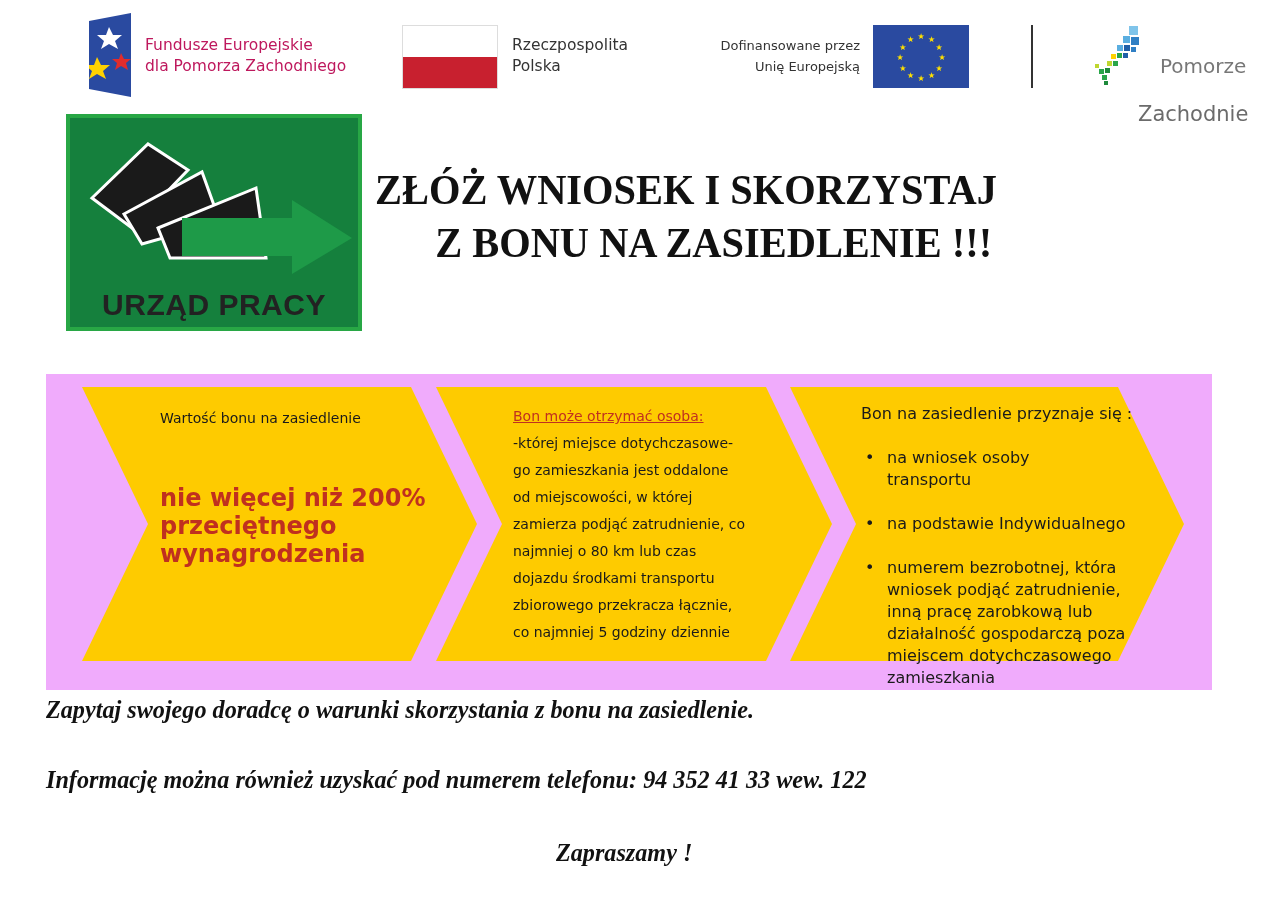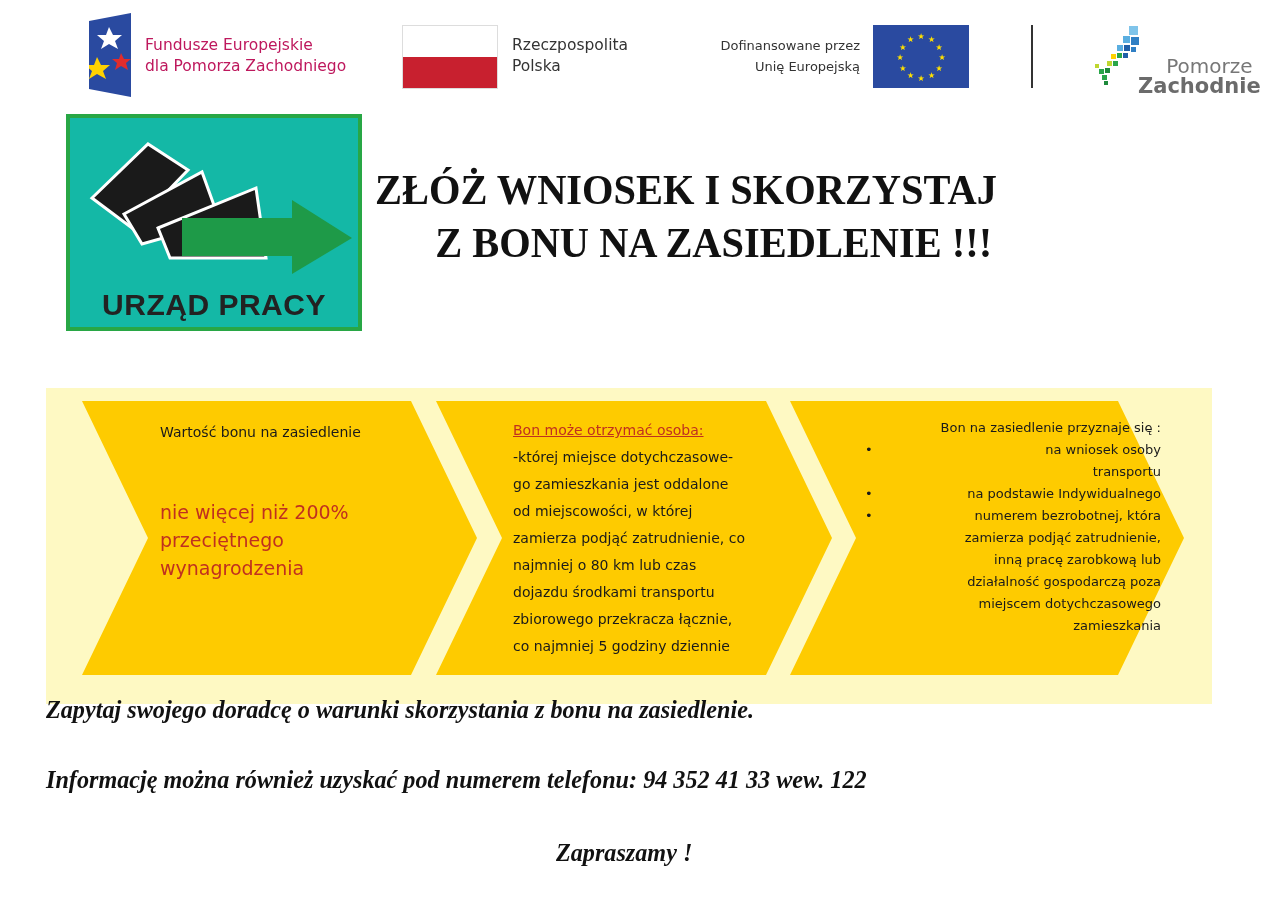--- a/index.html
+++ b/index.html
@@ -11,43 +11,43 @@
   .fe-text { left:145px; top:35px; font-size:15.5px; line-height:21px; color:#be185d; }
   .pl-flag { left:402px; top:25px; width:96px; height:64px; border:1px solid #ddd; box-sizing:border-box; }
   .pl-flag .white { height:50%; background:#fff; }
   .pl-flag .red { height:50%; background:#c8202f; }
   .pl-text { left:512px; top:35px; font-size:15.5px; line-height:21px; color:#333; }
   .eu-text { left:665px; top:35px; width:195px; text-align:right; font-size:13px; line-height:21px; color:#333; }
   .eu-flag { left:873px; top:25px; width:96px; height:63px; background:#2a4aa0; }
   .divider-v { left:1031px; top:25px; width:2px; height:63px; background:#333; }
   .pz-mark { left:1093px; top:24px; width:56px; height:64px; }
   .pz-text { left:1138px; top:56px; font-size:20px; line-height:20px; color:#777;text-align:center; }
-  .pz-text .l2 { font-weight:bold; font-size:21px; color:#6b6b6b; }
+  .pz-text .l2 { font-weight:normal; font-size:21px; color:#6b6b6b;margin-top:28px; }
 
   
-  .up-box { left:66px; top:114px; width:296px; height:217px; border:4px solid #28a745; box-sizing:border-box; background:#14b8a6; }
+  .up-box { left:66px; top:114px; width:296px; height:217px; border:4px solid #28a745; box-sizing:border-box; background:#15803d; }
   .up-svg { left:0; top:0; }
   .up-label { left:0; width:100%; top:170px; text-align:center; font-family:"Liberation Sans", sans-serif; font-weight:bold; font-size:30px; color:#222; letter-spacing:0.5px; }
 
   
   .headline { left:360px; top:163px; width:790px; font-family:"Liberation Serif", serif; font-weight:bold; font-size:43px; line-height:53px; color:#111; transform:scaleX(0.94); transform-origin:left top; }
   .headline .l1 { padding-left:16px; }
   .headline .l2 { padding-left:80px; }
 
   
-  .band { left:46px; top:388px; width:1166px; height:316px; background:#fef9c3; }
+  .band { left:46px; top:374px; width:1166px; height:316px; background:#f0abfc; }
   .band svg { position:absolute; left:0; top:0; }
   .panel-text { position:absolute; font-family:"DejaVu Sans", sans-serif; color:#1a1a1a; }
   .p1-top { left:114px; top:36px; font-size:14px; }
-  .p1-big { left:114px; top:110px; font-size:19px; line-height:28px; font-weight:normal; color:#c0301f; }
+  .p1-big { left:114px; top:110px; font-size:24px; line-height:28px; font-weight:bold; color:#c0301f; }
   .p2 { left:467px; top:29px; font-size:14px; line-height:27px; width:300px; }
   .p2 .hd { color:#c0301f; font-weight:normal; text-decoration:underline; }
-  .p3 { left:815px; top:29px; font-size:13px; line-height:22px; width:300px;text-align:right; }
+  .p3 { left:815px; top:29px; font-size:16px; line-height:22px; width:300px; }
   .p3 ul { margin:0; padding:0; list-style:none; }
-  .p3 li { position:relative; padding-left:26px; }
+  .p3 li { position:relative; padding-left:26px;margin-top:22px; }
   .p3 li::before { content:"•"; position:absolute; left:4px; top:0; }
   .p3 li .indent { display:block; }
 
   
   .foot { font-family:"Liberation Serif", serif; font-style:italic; font-weight:bold; font-size:26px; color:#111; transform:scaleX(0.93); transform-origin:left top; }
   .f1 { left:46px; top:695px; }
   .f2 { left:46px; top:765px; }
   .f3 { left:556px; top:838px; }
 </style>
 </head>
@@ -173,21 +173,21 @@
     <ul>
       <li>
         <span class="indent">na wniosek osoby</span>
         <span class="indent">transportu</span>
       </li>
       <li>
         <span class="indent">na podstawie Indywidualnego</span>
       </li>
       <li>
         <span class="indent">numerem bezrobotnej, która</span>
-        <span class="indent">zamierza podjąć zatrudnienie,</span>
+        <span class="indent">wniosek podjąć zatrudnienie,</span>
         <span class="indent">inną pracę zarobkową lub</span>
         <span class="indent">działalność gospodarczą poza</span>
         <span class="indent">miejscem dotychczasowego</span>
         <span class="indent">zamieszkania</span>
       </li>
     </ul>
   </div>
 </div>
 
 <div class="abs foot f1">Zapytaj swojego doradcę o warunki skorzystania z bonu na zasiedlenie.</div>

